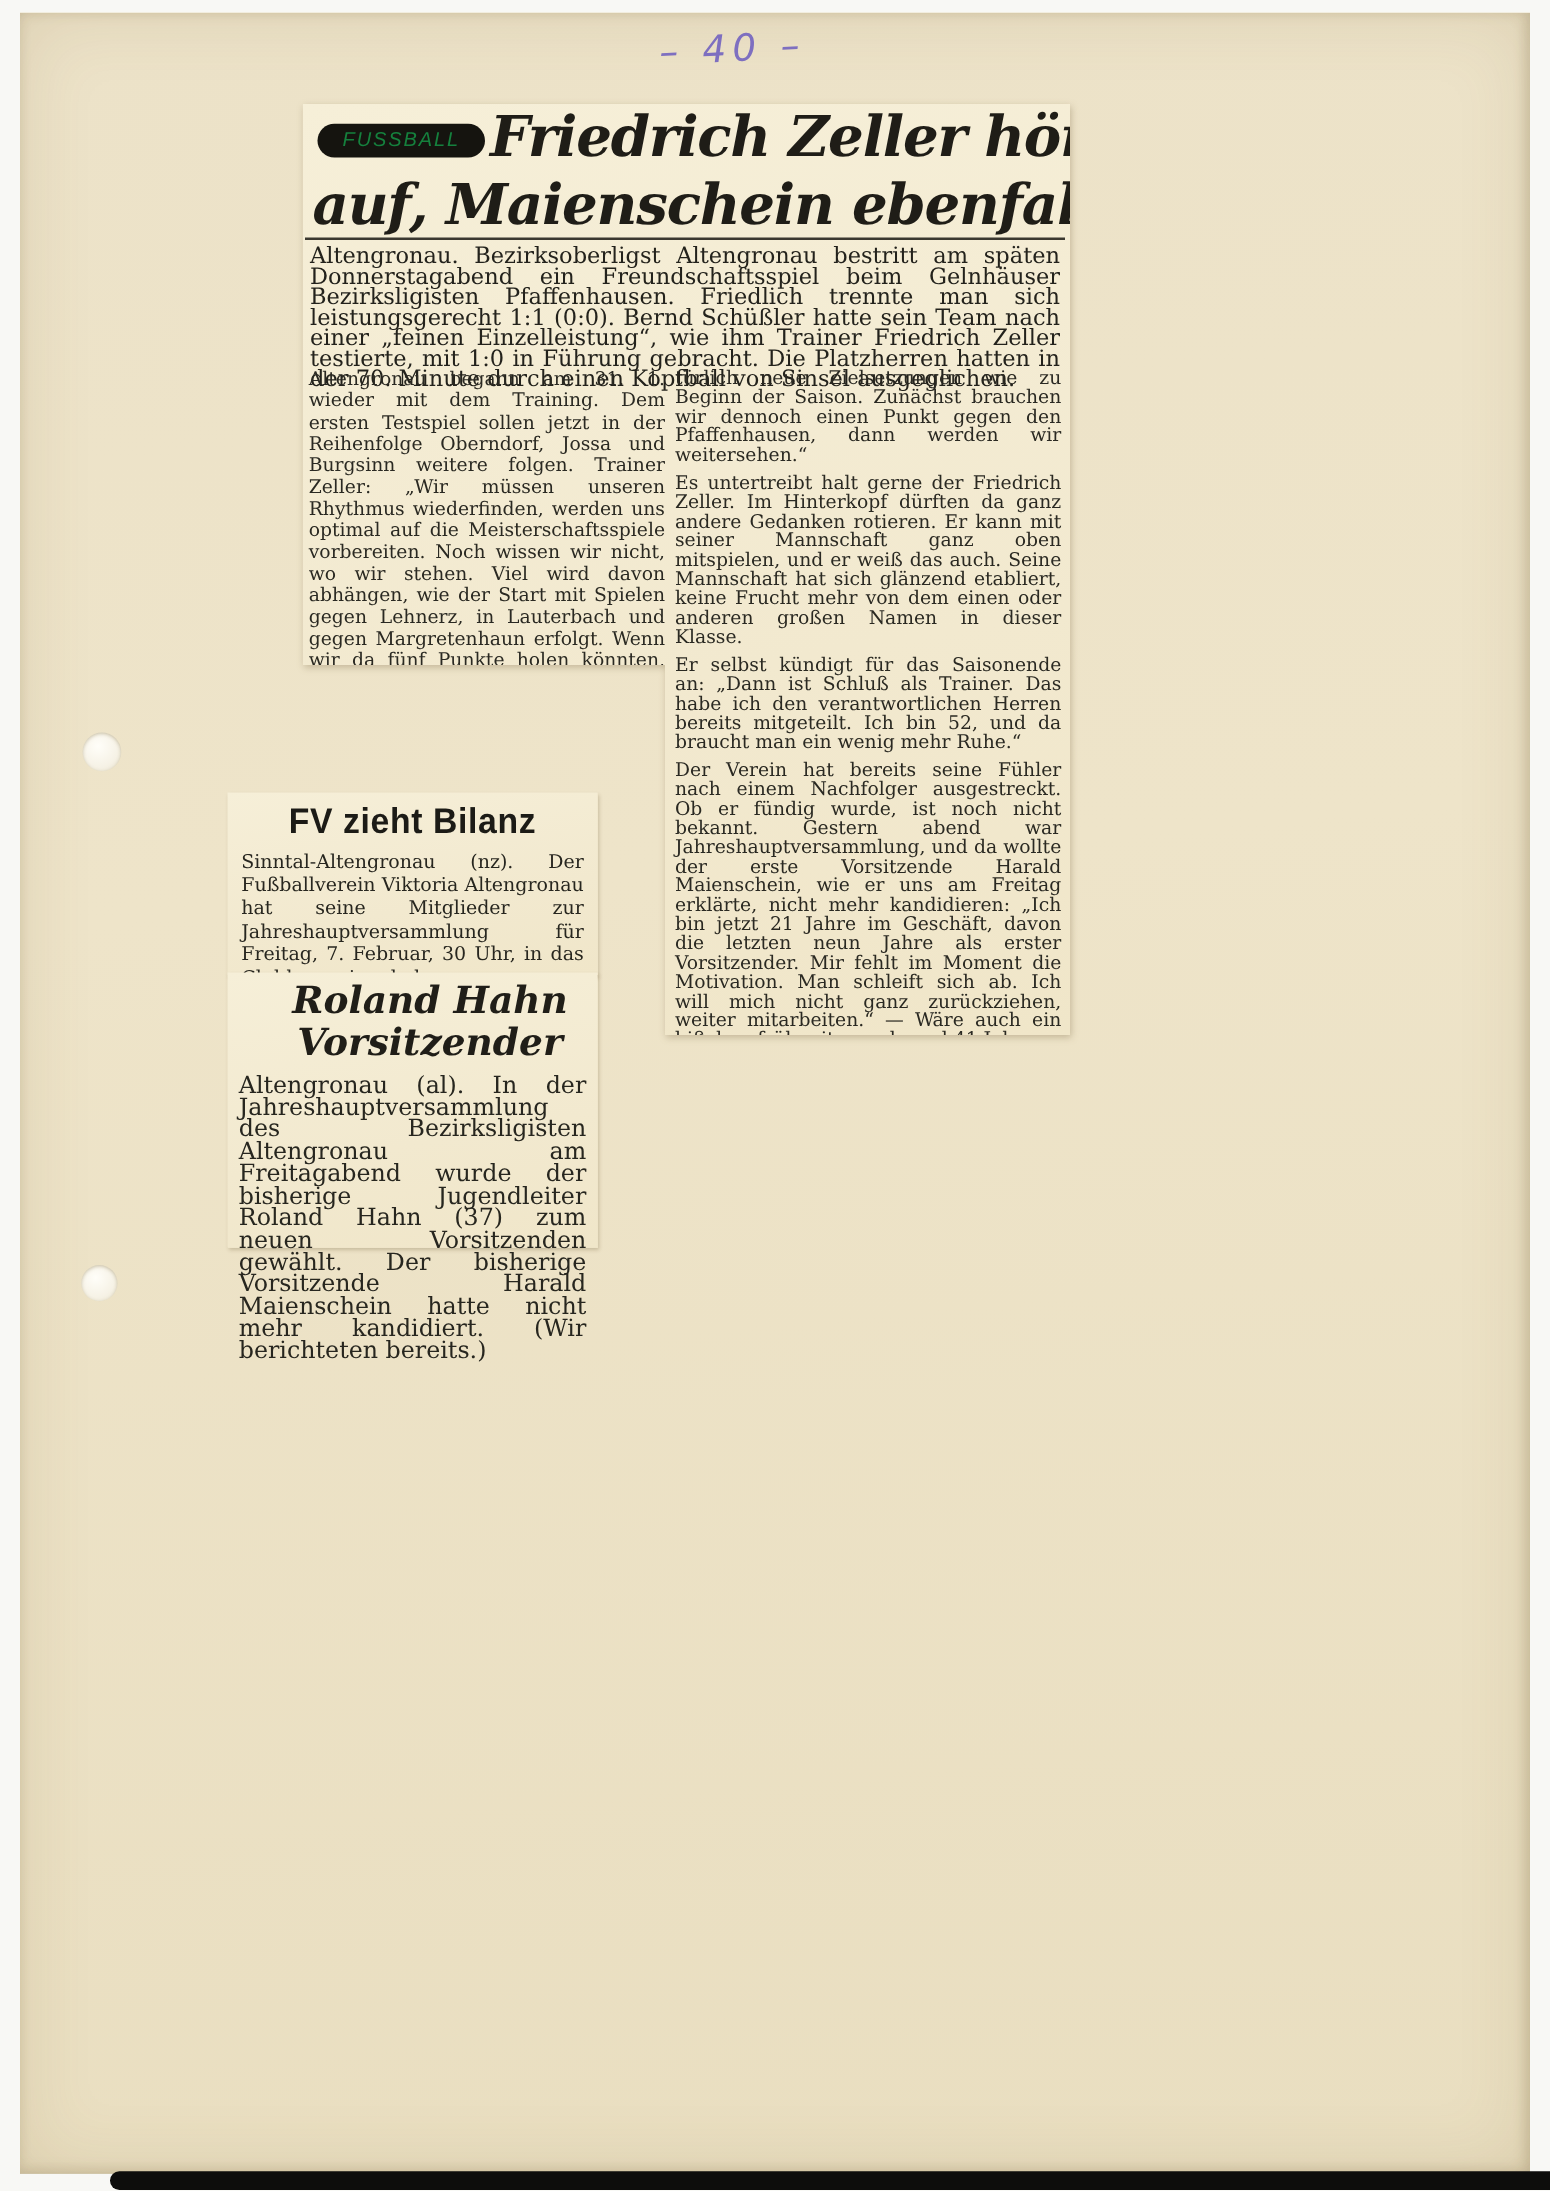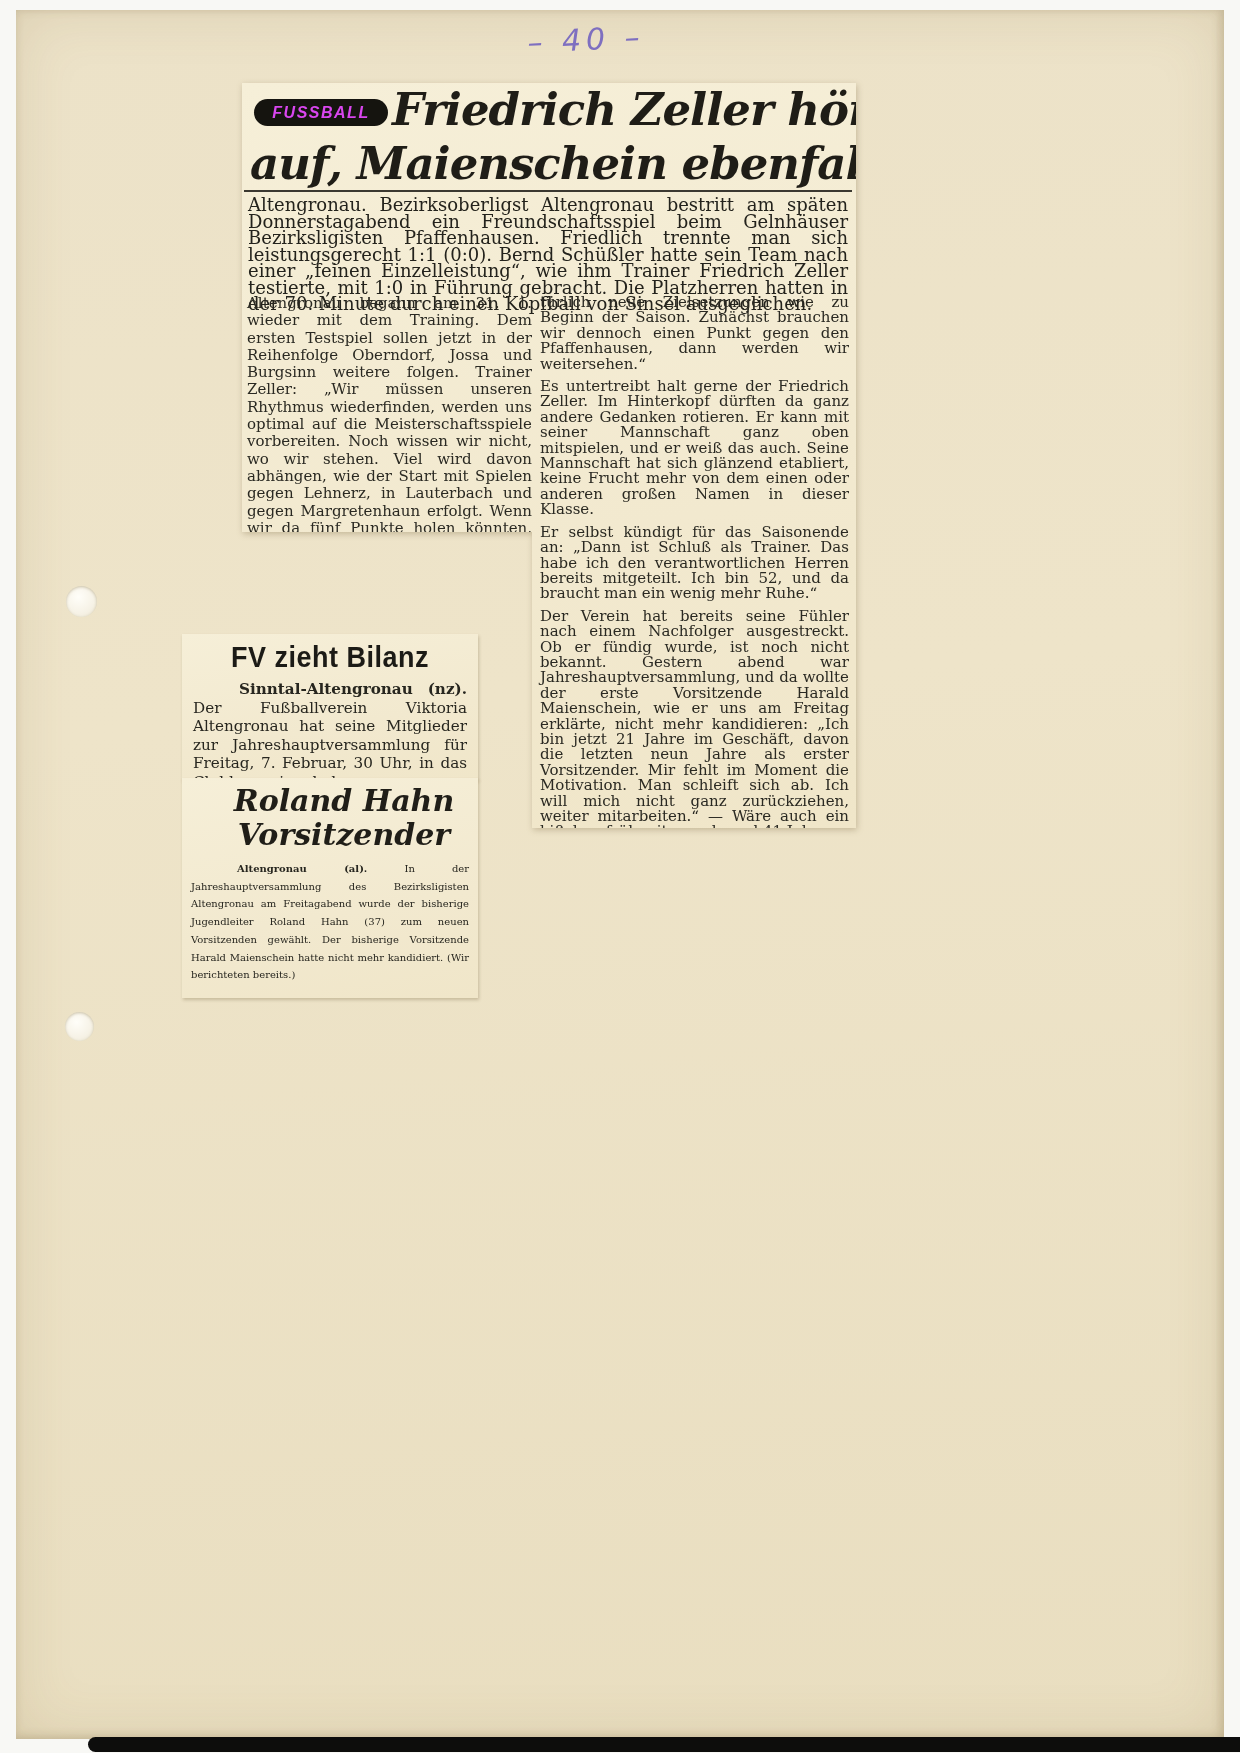--- a/index.html
+++ b/index.html
@@ -22,23 +22,23 @@
   .clip-bg {
     background:linear-gradient(170deg,#f6efd8 0%,#f2e9cf 60%,#f0e6c9 100%);
     color:#27261f;
   }
   .main-wrap { position:absolute; left:226px; top:73px; width:614px; height:745px;
     filter:drop-shadow(1px 2px 3px rgba(90,70,30,.28)); }
   .main-clipping { position:relative; width:614px; height:745px;
     clip-path:polygon(0 0, 614px 0, 614px 745px, 290px 745px, 290px 449px, 0 449px); }
   .badge {
     position:absolute; left:12px; top:16px; width:134px; height:27px;
-    background:#15140f; color:#d946ef; border-radius:15px;
+    background:#15140f; color:#15803d; border-radius:15px;
     display:flex; align-items:center; justify-content:center;
-    font-family:"Liberation Sans", sans-serif; font-weight:bold; font-style:italic;
+    font-family:"Liberation Sans", sans-serif; font-weight:normal; font-style:italic;
     font-size:16px; letter-spacing:1.5px;
   }
   .headline { position:absolute; font-style:italic; font-weight:bold;
     font-size:45px; letter-spacing:-1px; color:#1f1d17; white-space:nowrap; }
   .headline-1 { left:150px; top:0px; }
   .headline-2 { left:8px; top:54px; }
   .headline-rule { position:absolute; left:2px; top:107px; width:608px; height:2px; background:#3b3830; }
   .lead {
     position:absolute; left:6px; top:114px; width:600px;
     font-weight:normal; font-size:18px; line-height:16.5px; text-align:justify; color:#23221c;
@@ -55,22 +55,22 @@
     position:absolute; left:0; top:8px; width:100%; text-align:center;
     font-family:"Liberation Sans", sans-serif; font-weight:bold; font-size:27px;
     letter-spacing:.5px; color:#1c1b16; transform:scaleY(1.06);
   }
   .fv-body { position:absolute; left:11px; top:46px; width:274px;
     font-size:15.2px; line-height:18.6px; text-align:justify; }
   .hahn-clip { left:166px; top:768px; width:296px; height:220px; }
   .hahn-head { position:absolute; left:0; top:6px; width:100%; text-align:center;
     font-style:italic; font-weight:bold; font-size:30px; line-height:34px; color:#201e18;padding-left:14px; }
   .hahn-body { position:absolute; left:9px; top:82px; width:278px;
-    font-size:10px; line-height:17.7px; text-align:justify; }
-  .dateline { font-weight:bold;margin-left:46px; }
+    font-size:19px; line-height:17.7px; text-align:justify; }
+  .dateline { font-weight:normal; }
   .hole { position:absolute; border-radius:50%;
     background:radial-gradient(circle at 40% 35%, #fffef9 0%, #f6f2e6 60%, #ece6d2 100%);
     box-shadow:inset 0 1px 3px rgba(130,110,60,.38); }
   .hole-1 { left:50px; top:576px; width:31px; height:31px; }
   .hole-2 { left:49px; top:1002px; width:29px; height:29px; }
   .bottom-strip { position:absolute; left:88px; top:1737px; width:1152px; height:15px;
     background:#0d0d0c; border-radius:8px 0 0 8px; }
 </style>
 </head>
 <body>

